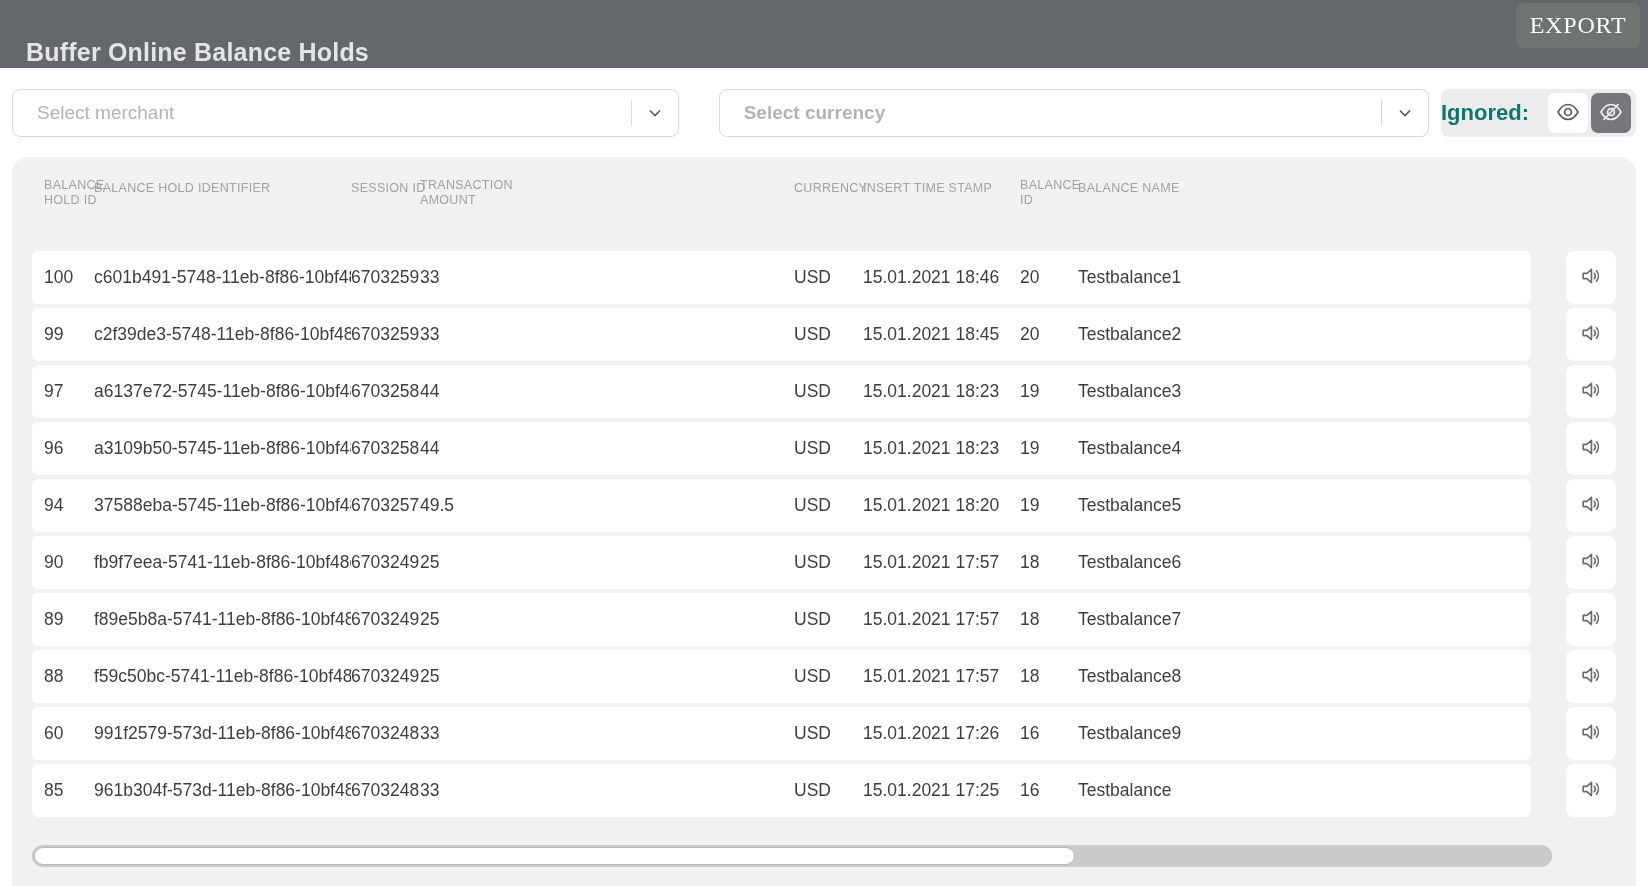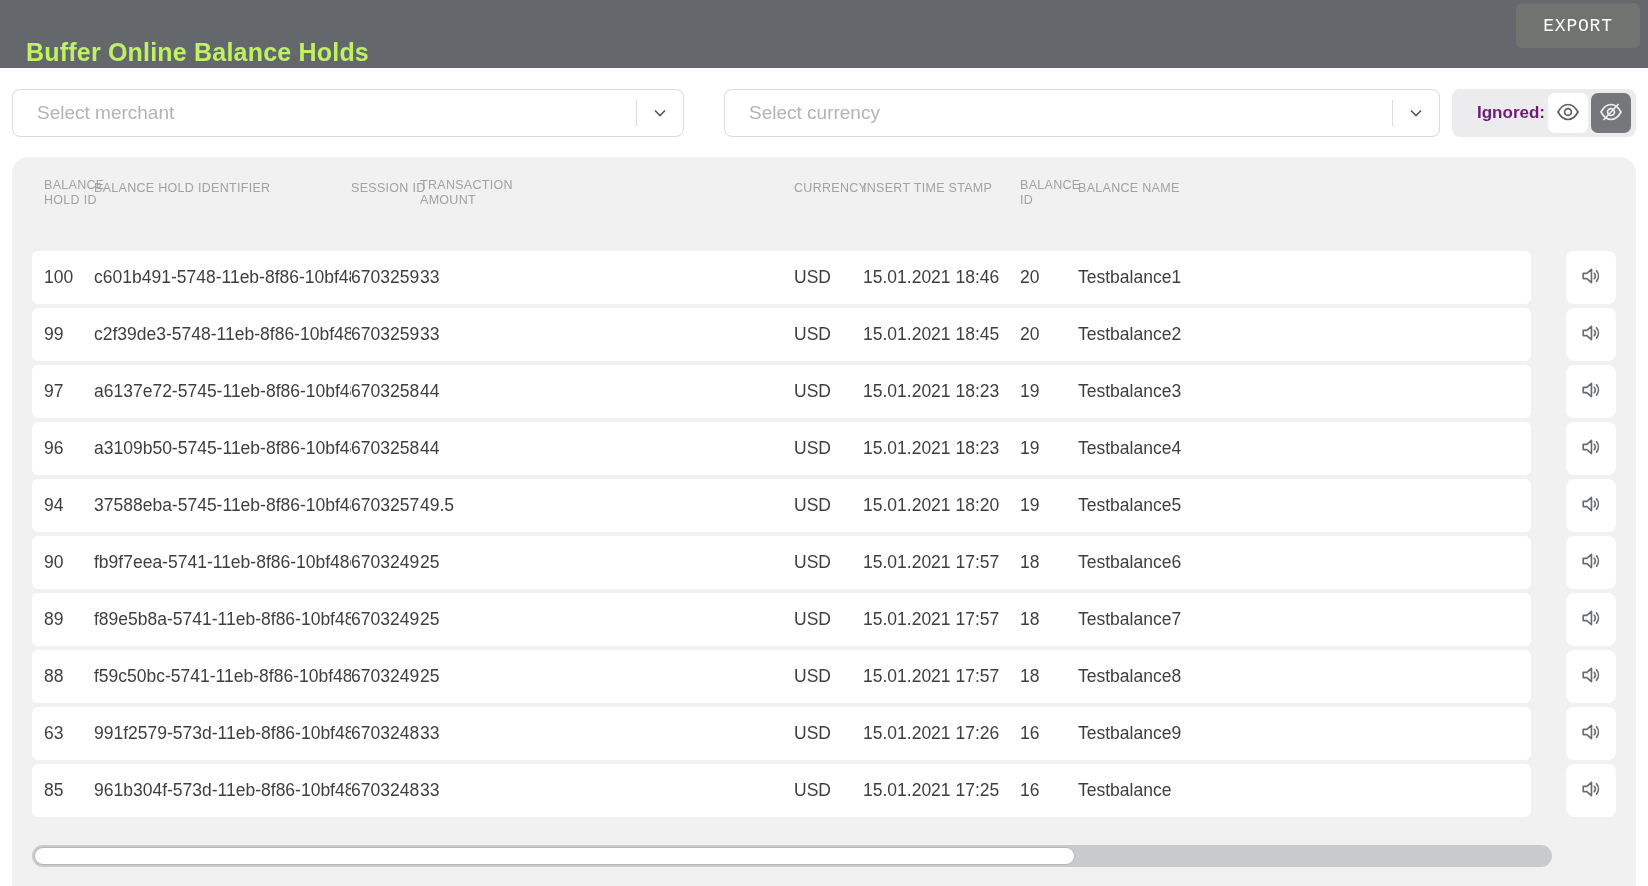--- a/index.html
+++ b/index.html
@@ -10,29 +10,29 @@
     font-family:"Liberation Sans","DejaVu Sans",sans-serif;
     -webkit-font-smoothing:antialiased;
   }
 
   
   .app-header {
     height:68px; background:#64676c; position:relative;
     display:flex; align-items:center;
   }
   .app-title {
-    color:#bef264; font-size:25px; font-weight:bold;
+    color:#e5e5e5; font-size:25px; font-weight:bold;
     margin-left:26px; letter-spacing:.2px;margin-top:36px;
   }
   .export-btn {
     position:absolute; right:8px; top:3px;
     width:124px; height:45px;
     background:#6f7470; color:#ffffff;
     border:none; border-radius:6px;
-    font-family:Liberation Mono, monospace; font-size:18px; letter-spacing:.8px;
+    font-family:Liberation Serif, serif; font-size:24px; letter-spacing:.8px;
     cursor:pointer;
   }
 
   
   .filters {
     display:flex; align-items:stretch;
     margin:21px 12px 0 12px; height:48px;
   }
   .select {
     background:#ffffff; border:1px solid #d9d9d9; border-radius:8px;
@@ -40,28 +40,28 @@
   }
   .select .ph {
     flex:1; color:#b3b3b5; font-size:19px; margin-left:24px;
     white-space:nowrap; overflow:hidden;
   }
   .select .divider { width:1px; height:26px; background:#dcdcdc; }
   .select .chev {
     width:46px; display:flex; align-items:center; justify-content:center;
   }
   .select-merchant { width:672px; margin-right:40px;justify-content:center; }
-  .select-currency { width:716px; margin-right:12px; }
+  .select-currency { width:716px; margin-right:12px;font-weight:bold; }
 
   .ignored-group {
     flex:1; background:#ececee; border-radius:8px;
     display:flex; align-items:center; justify-content:flex-end;
     padding-right:5px;
   }
-  .ignored-label { color:#701a75; font-weight:bold; font-size:17px; }
+  .ignored-label { color:#0f766e; font-weight:bold; font-size:22px; margin-right:16px; }
   .eye-btn {
     width:40px; height:40px; border-radius:7px; border:none;
     background:#ffffff; display:flex; align-items:center; justify-content:center;
     margin-left:3px; cursor:pointer; padding:0;
   }
   .eye-btn.off { background:#76777b; }
 
   
   .table-card {
     margin:20px 12px 0 12px; height:864px;
@@ -353,21 +353,21 @@
             <path d="M3.5 9.2 H7.5 L12.5 4.8 V19.2 L7.5 14.8 H3.5 Z"></path>
             <path d="M15.5 9 a4.6 4.6 0 0 1 0 6"></path>
             <path d="M18 6.3 a9 9 0 0 1 0 11.4"></path>
           </svg>
         </span>
       </button>
     </div>
 
     <div class="trow">
       <div class="row-card">
-        <div class="cell c1">63</div>
+        <div class="cell c1">60</div>
         <div class="cell c2">991f2579-573d-11eb-8f86-10bf48d7f223</div>
         <div class="cell c3">6703248</div>
         <div class="cell c4">33</div>
         <div class="cell c5">USD</div>
         <div class="cell c6">15.01.2021 17:26</div>
         <div class="cell c7">16</div>
         <div class="cell c8">Testbalance9</div>
       </div>
       <button class="icon-cell">
         <span>

